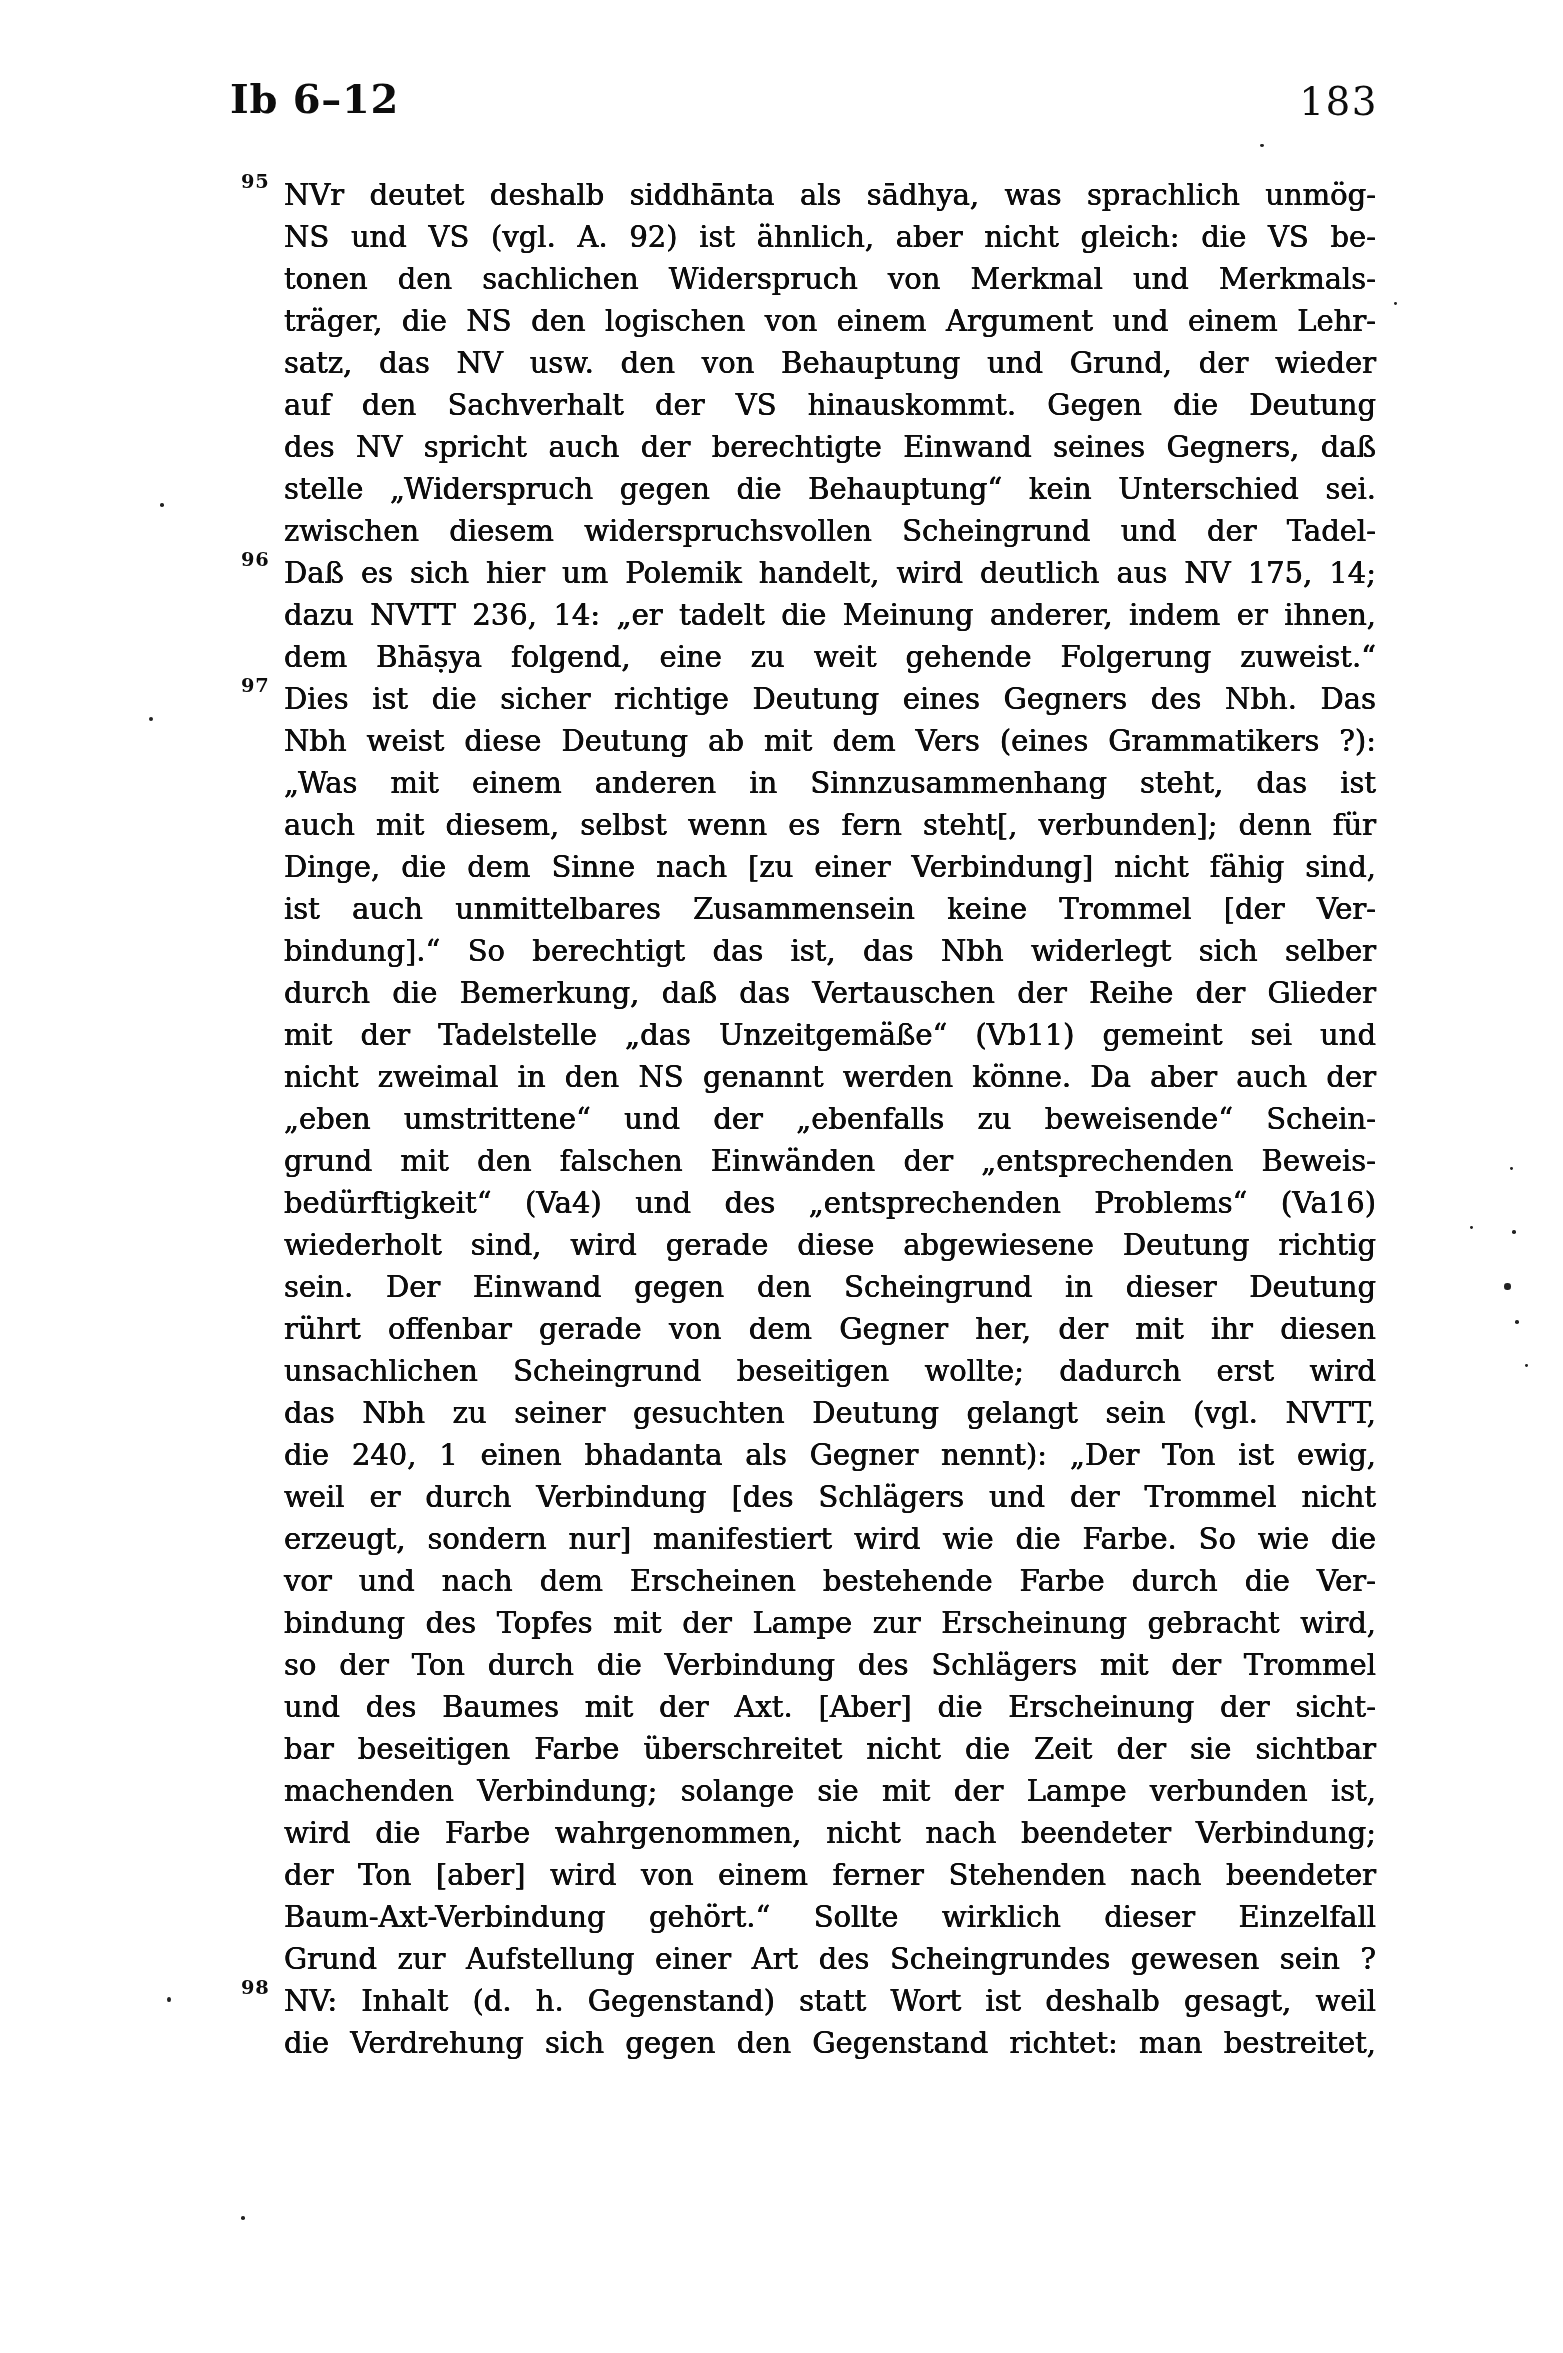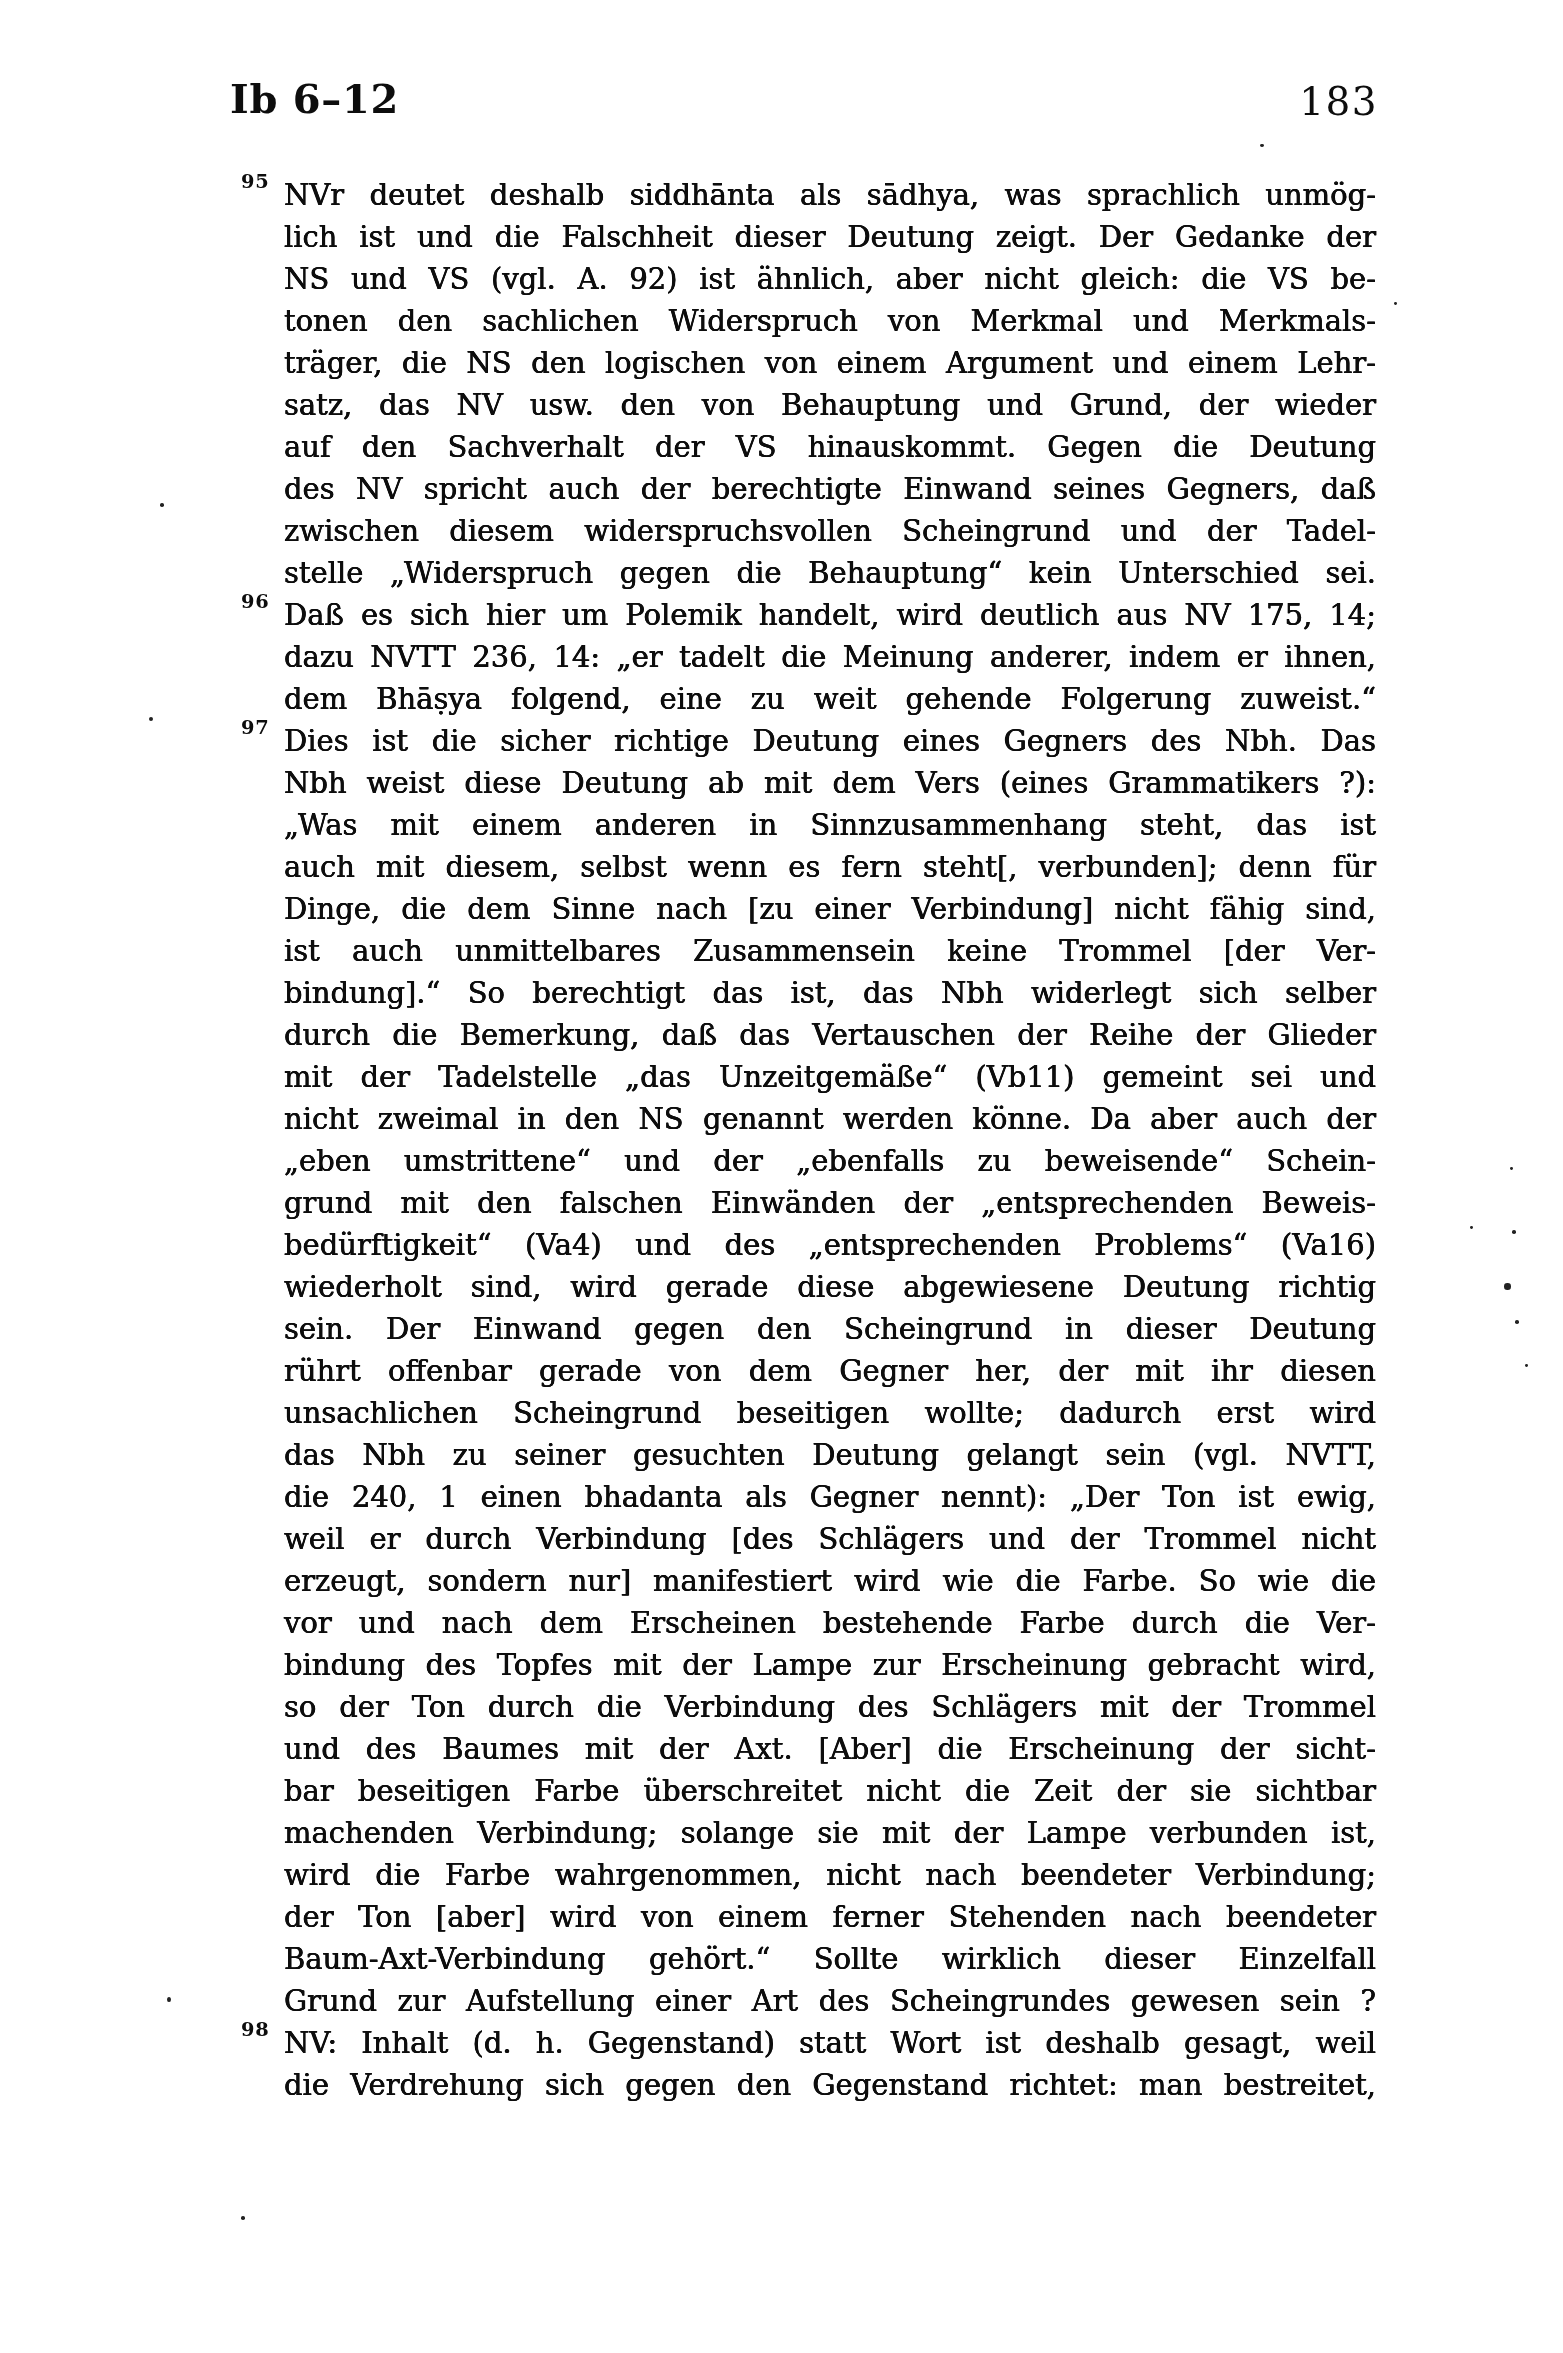--- a/index.html
+++ b/index.html
@@ -72,29 +72,28 @@
 <body>
 
 <div class="page-header-left">Ib 6–12</div>
 
 <div class="page-number">183</div>
 
 <div class="textblock">
     <div class="footnote">
       <span class="fn-num">95</span>
       <div class="fn-line">NVr deutet deshalb siddhānta als sādhya, was sprachlich unmög-</div>
-      <div class="fn-line">lich ist und die Falschheit dieser Deutung zeigt.  Der Gedanke der</div>
       <div class="fn-line">NS und VS (vgl. A. 92) ist ähnlich, aber nicht gleich: die VS be-</div>
       <div class="fn-line">tonen den sachlichen Widerspruch von Merkmal und Merkmals-</div>
       <div class="fn-line">träger, die NS den logischen von einem Argument und einem Lehr-</div>
       <div class="fn-line">satz, das NV usw. den von Behauptung und Grund, der wieder</div>
       <div class="fn-line">auf den Sachverhalt der VS hinauskommt.  Gegen die Deutung</div>
       <div class="fn-line">des NV spricht auch der berechtigte Einwand seines Gegners, daß</div>
+      <div class="fn-line">stelle „Widerspruch gegen die Behauptung“ kein Unterschied sei.</div>
       <div class="fn-line">zwischen diesem widerspruchsvollen Scheingrund und der Tadel-</div>
-      <div class="fn-line">stelle „Widerspruch gegen die Behauptung“ kein Unterschied sei.</div>
     </div>
     <div class="footnote">
       <span class="fn-num">96</span>
       <div class="fn-line">Daß es sich hier um Polemik handelt, wird deutlich aus NV 175, 14;</div>
       <div class="fn-line">dazu NVTT 236, 14: „er tadelt die Meinung anderer, indem er ihnen,</div>
       <div class="fn-line">dem Bhāṣya folgend, eine zu weit gehende Folgerung zuweist.“</div>
     </div>
     <div class="footnote">
       <span class="fn-num">97</span>
       <div class="fn-line">Dies ist die sicher richtige Deutung eines Gegners des Nbh.  Das</div>

